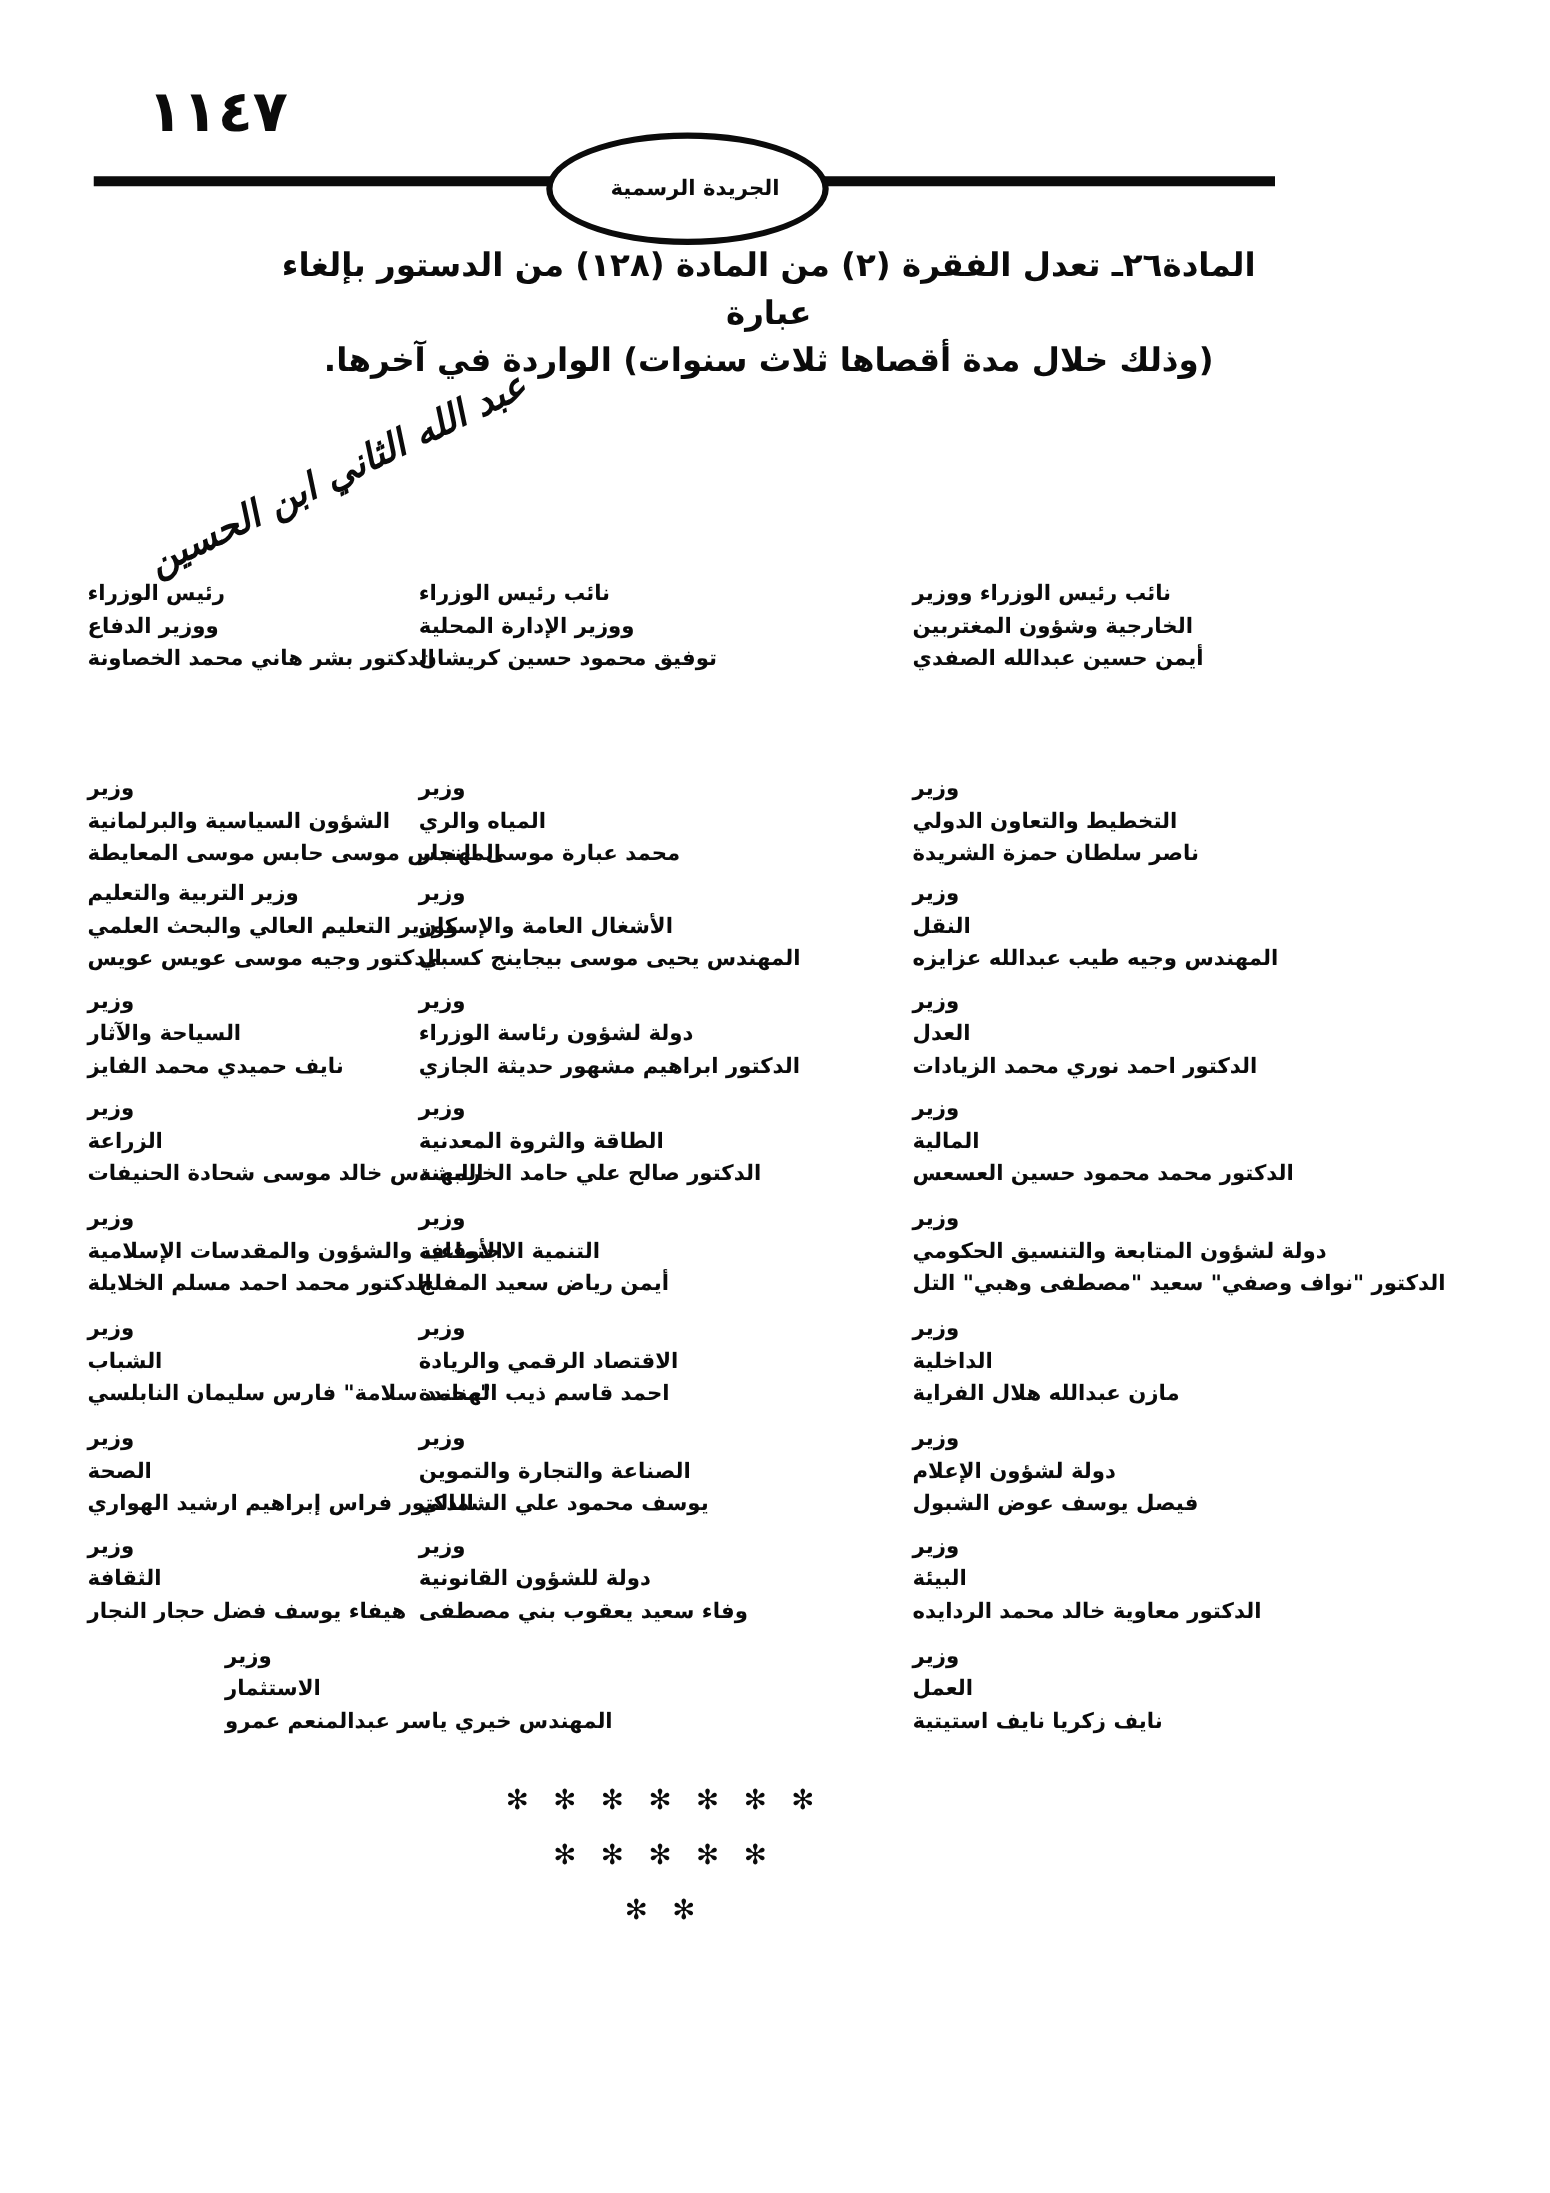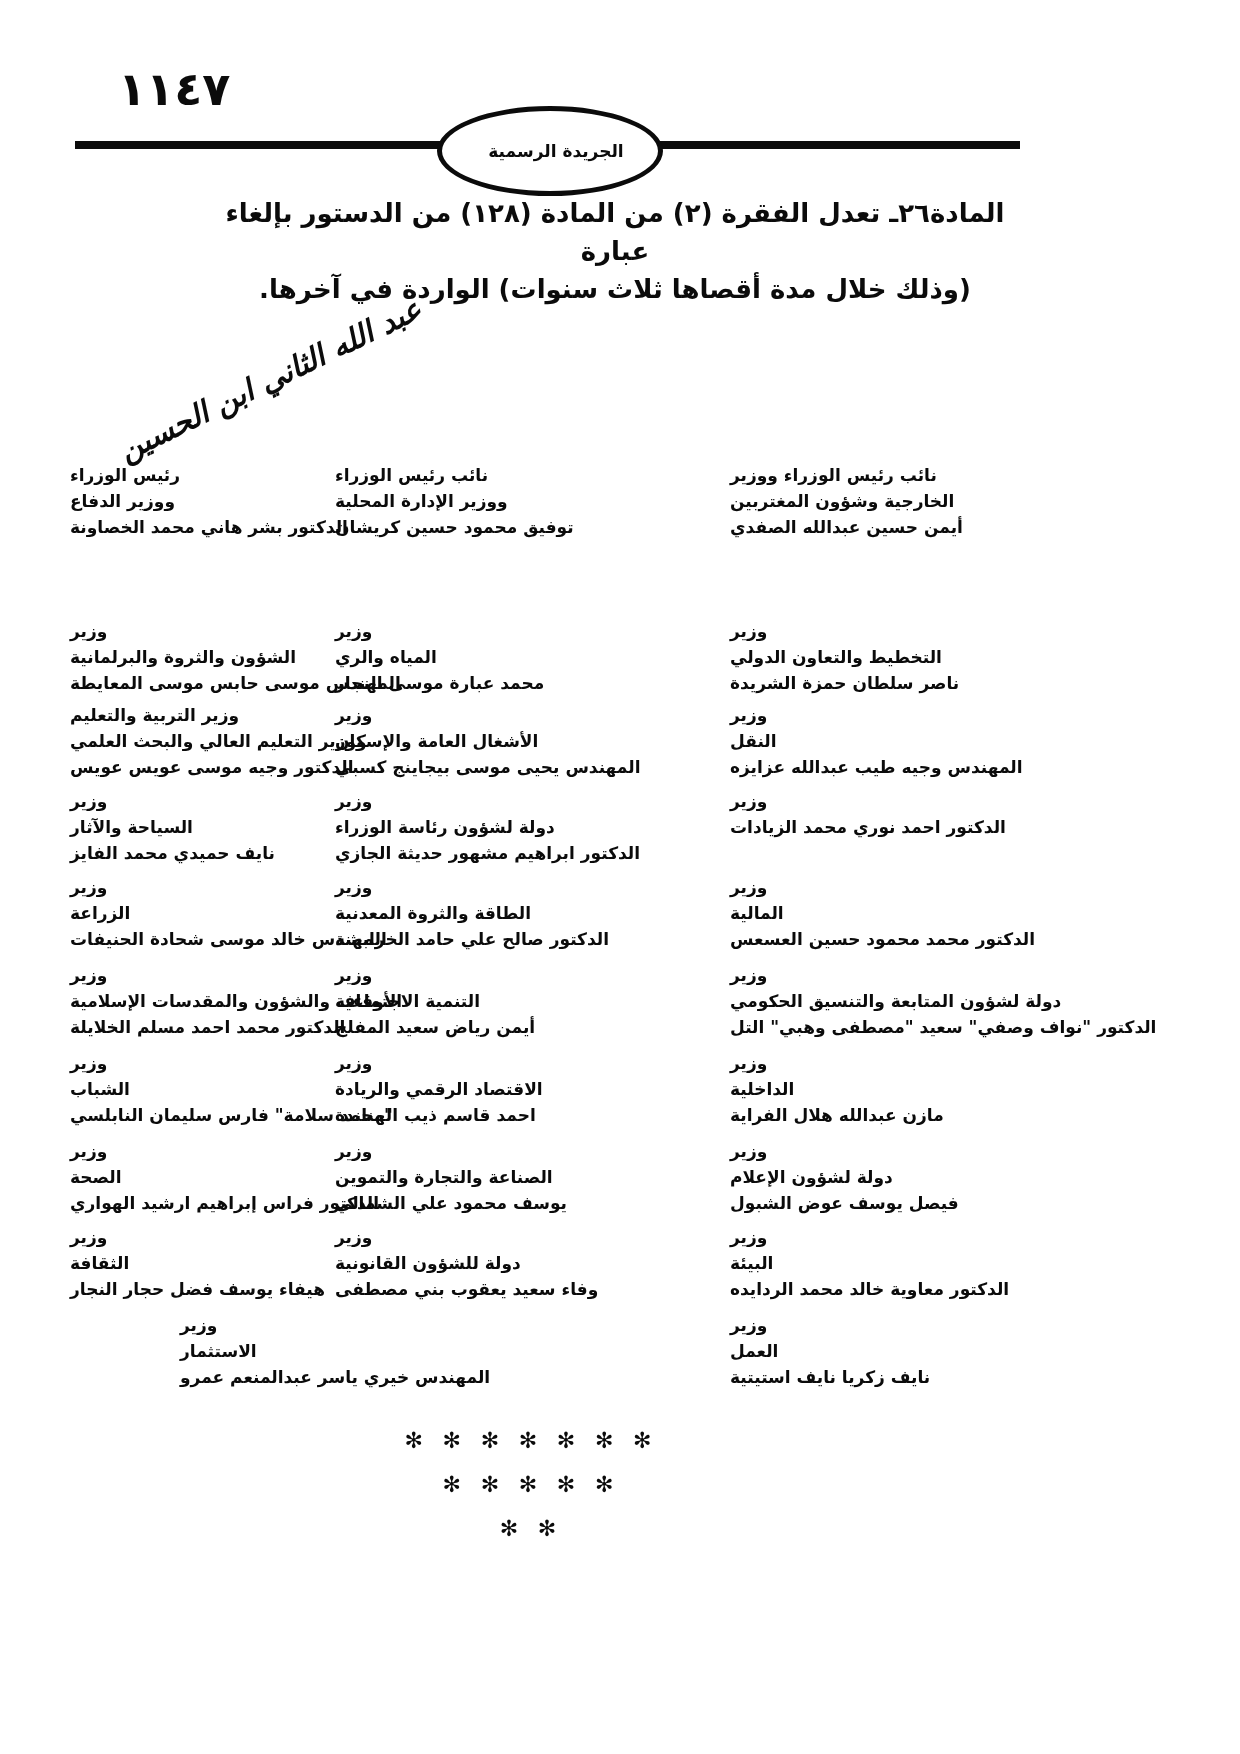--- a/index.html
+++ b/index.html
@@ -164,21 +164,21 @@
       </div>
 
       <div class="minister-entry col-m" style="top: 618px;">
         <div>وزير</div>
         <div>المياه والري</div>
         <div>محمد عبارة موسى النجار</div>
       </div>
 
       <div class="minister-entry col-l" style="top: 618px;">
         <div>وزير</div>
-        <div>الشؤون والثروة والبرلمانية</div>
+        <div>الشؤون السياسية والبرلمانية</div>
         <div>المهندس موسى حابس موسى المعايطة</div>
       </div>
 
       <div class="minister-entry col-r" style="top: 702px;">
         <div>وزير</div>
         <div>النقل</div>
         <div>المهندس وجيه طيب عبدالله عزايزه</div>
       </div>
 
       <div class="minister-entry col-m" style="top: 702px;">
@@ -188,20 +188,21 @@
       </div>
 
       <div class="minister-entry col-l" style="top: 702px;">
         <div>وزير التربية والتعليم</div>
         <div>ووزير التعليم العالي والبحث العلمي</div>
         <div>الدكتور وجيه موسى عويس عويس</div>
       </div>
 
       <div class="minister-entry col-r" style="top: 788px;">
         <div>وزير</div>
+        <div>العدل</div>
         <div>الدكتور احمد نوري محمد الزيادات</div>
       </div>
 
       <div class="minister-entry col-m" style="top: 788px;">
         <div>وزير</div>
         <div>دولة لشؤون رئاسة الوزراء</div>
         <div>الدكتور ابراهيم مشهور حديثة الجازي</div>
       </div>
 
       <div class="minister-entry col-l" style="top: 788px;">

